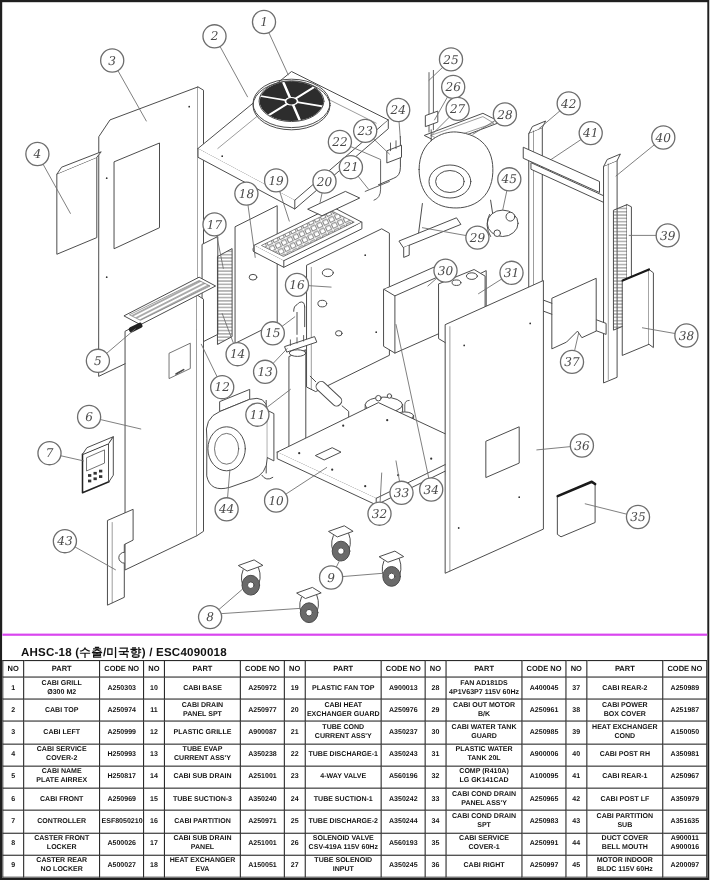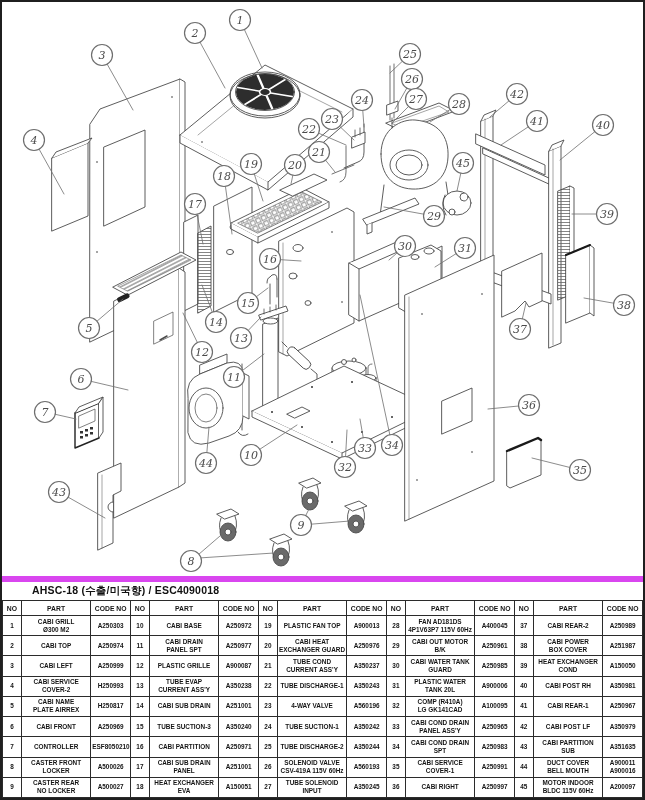--- a/index.html
+++ b/index.html
@@ -4,22 +4,22 @@
 <style>
   html,body{margin:0;padding:0;background:#fff;}
   .page{
     position:relative;width:645px;height:800px;box-sizing:border-box;
     background:#fff;border:2px solid #1f1f1f;overflow:hidden;
     font-family:"Liberation Sans",sans-serif;
   }
   svg.diagram{position:absolute;left:0;top:0;display:block;}
   .title-bar{
     position:absolute;left:0;top:574px;width:100%;height:24px;
-    border-top:6px solid #d946ef;display:flex;align-items:center;
-    padding-left:30px;box-sizing:border-box;background:#fff;
+    border-top:2px solid #d946ef;display:flex;align-items:flex-end;
+    padding-left:17px;box-sizing:border-box;background:#fff;
   }
   .title{font-weight:bold;font-size:10.5px;color:#111;letter-spacing:.2px;}
   .table-wrap{position:absolute;left:0;top:598px;right:0;bottom:0;background:#fff;}
   table.parts{width:100%;height:100%;border-collapse:collapse;table-layout:fixed;}
   table.parts th,table.parts td{
     border:1px solid #2b2b2b;text-align:center;vertical-align:middle;
     padding:0 1px;color:#141414;overflow:hidden;
   }
   table.parts th{font-size:6.8px;font-weight:bold;height:14px;background:#fff;}
   table.parts td{font-size:6.4px;font-weight:bold;white-space:pre-line;line-height:1.25;}

